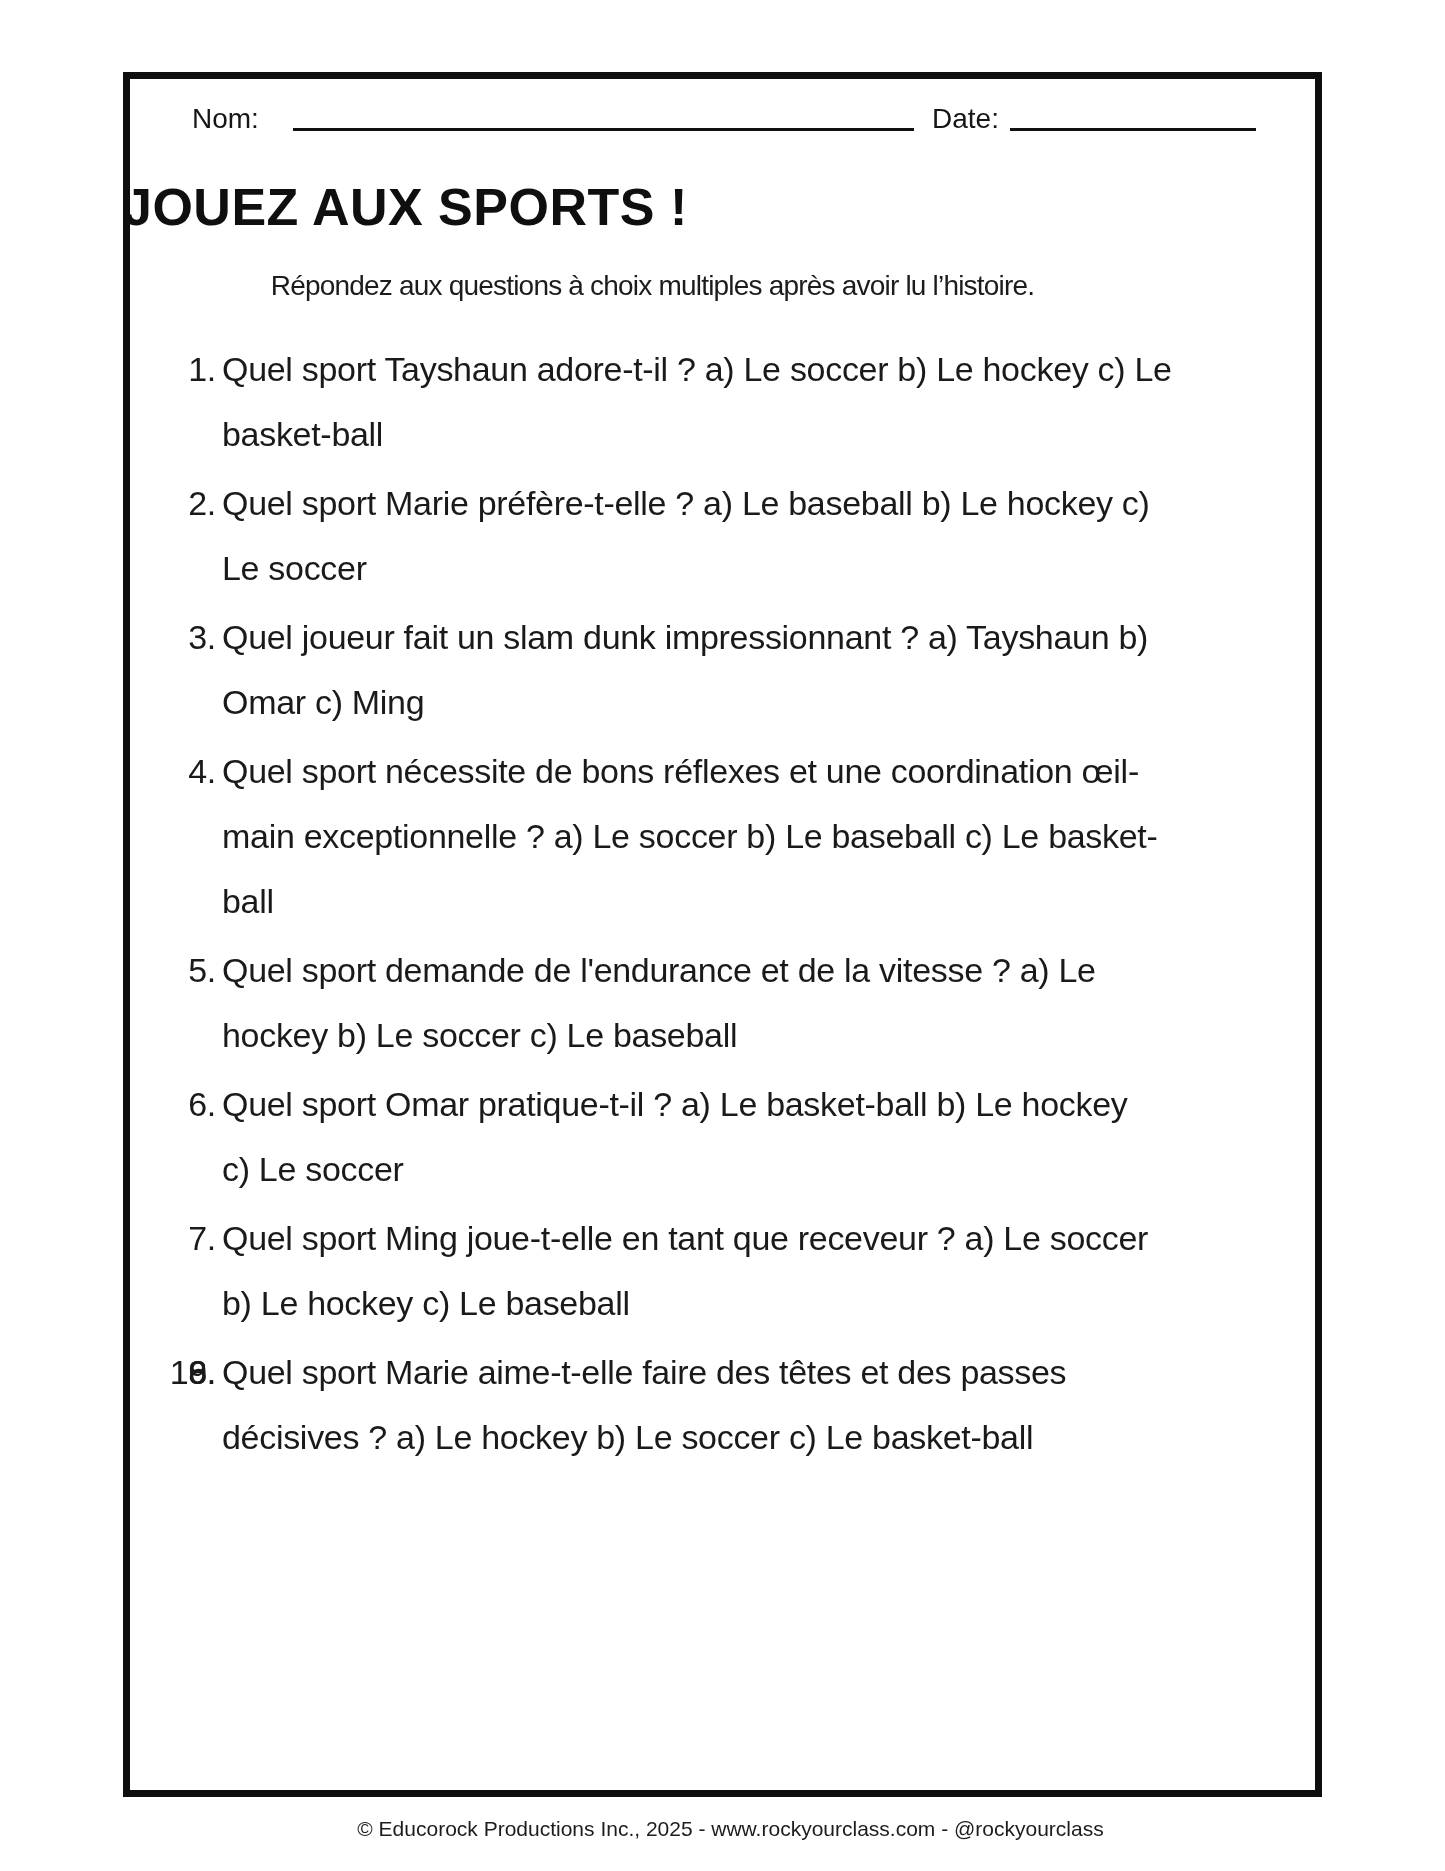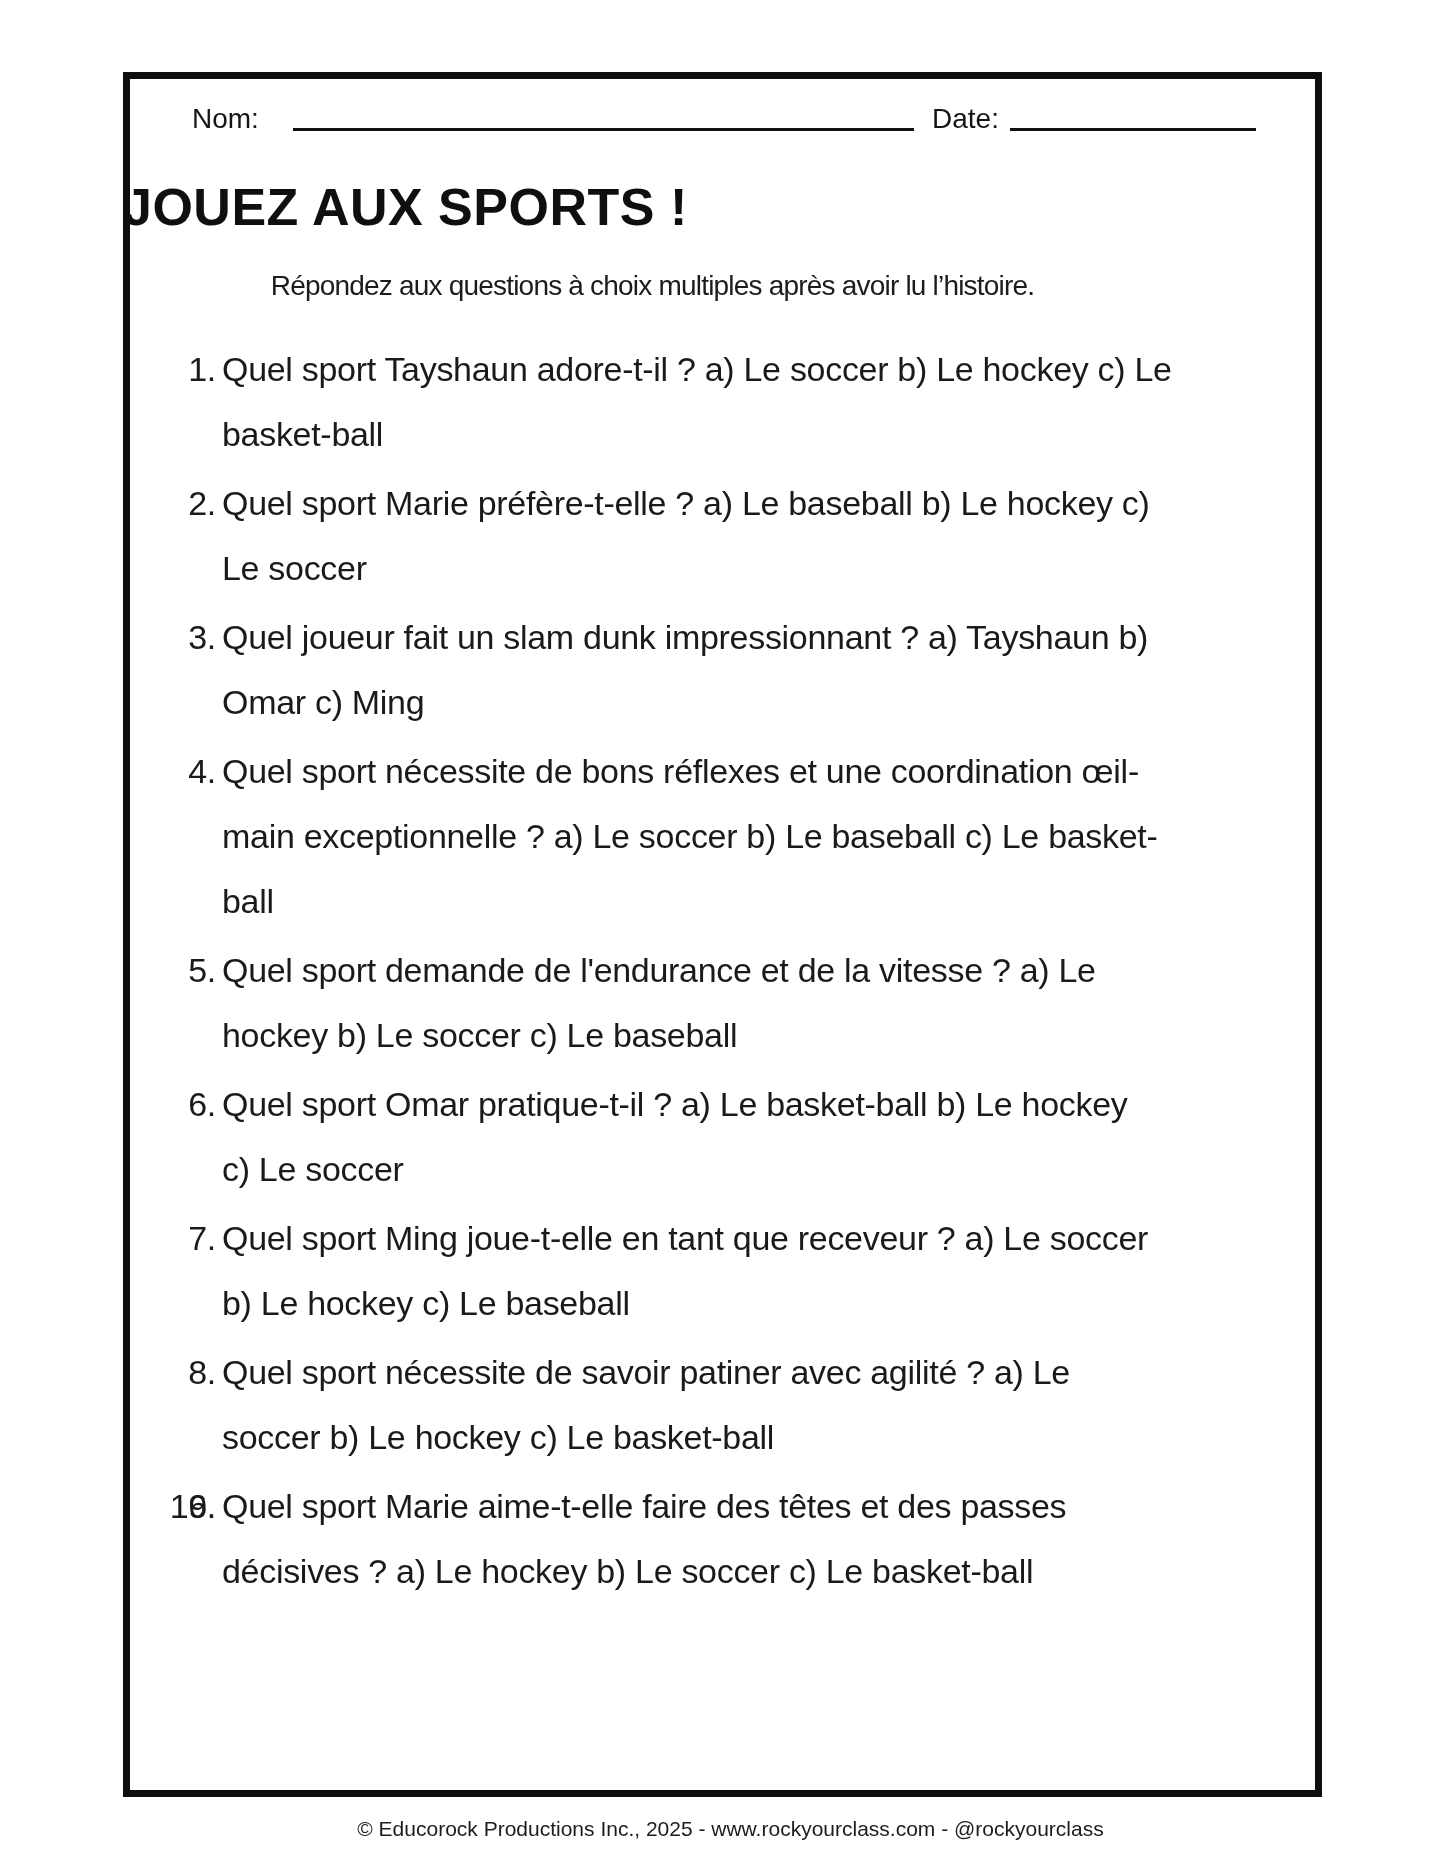--- a/index.html
+++ b/index.html
@@ -74,19 +74,19 @@
   <p class="subtitle">Répondez aux questions à choix multiples après avoir lu l’histoire.</p>
 
   <div class="questions" id="questions">
       <div class="q"><span class="q-num">1.</span><span class="q-text">Quel sport Tayshaun adore-t-il ? a) Le soccer b) Le hockey c) Le<br>basket-ball</span></div>
       <div class="q"><span class="q-num">2.</span><span class="q-text">Quel sport Marie préfère-t-elle ? a) Le baseball b) Le hockey c)<br>Le soccer</span></div>
       <div class="q"><span class="q-num">3.</span><span class="q-text">Quel joueur fait un slam dunk impressionnant ? a) Tayshaun b)<br>Omar c) Ming</span></div>
       <div class="q"><span class="q-num">4.</span><span class="q-text">Quel sport nécessite de bons réflexes et une coordination œil-<br>main exceptionnelle ? a) Le soccer b) Le baseball c) Le basket-<br>ball</span></div>
       <div class="q"><span class="q-num">5.</span><span class="q-text">Quel sport demande de l'endurance et de la vitesse ? a) Le<br>hockey b) Le soccer c) Le baseball</span></div>
       <div class="q"><span class="q-num">6.</span><span class="q-text">Quel sport Omar pratique-t-il ? a) Le basket-ball b) Le hockey<br>c) Le soccer</span></div>
       <div class="q"><span class="q-num">7.</span><span class="q-text">Quel sport Ming joue-t-elle en tant que receveur ? a) Le soccer<br>b) Le hockey c) Le baseball</span></div>
-      <div class="q"><span class="q-num">8.</span><span class="q-text">Quel sport nécessite de savoir patiner avec agilité ? a) Le<br>soccer b) Le hockey c) Le basket-ball</span></div>
+      <div class="q"><span class="q-num">8.</span></div>
       <div class="q"><span class="q-num">9.</span></div>
       <div class="q"><span class="q-num">16.</span><span class="q-text">Quel sport Marie aime-t-elle faire des têtes et des passes<br>décisives ? a) Le hockey b) Le soccer c) Le basket-ball</span></div>
     </div>
 
   <p class="footer">© Educorock Productions Inc., 2025 - www.rockyourclass.com - @rockyourclass</p>
 </div>
 
 </body></html>

